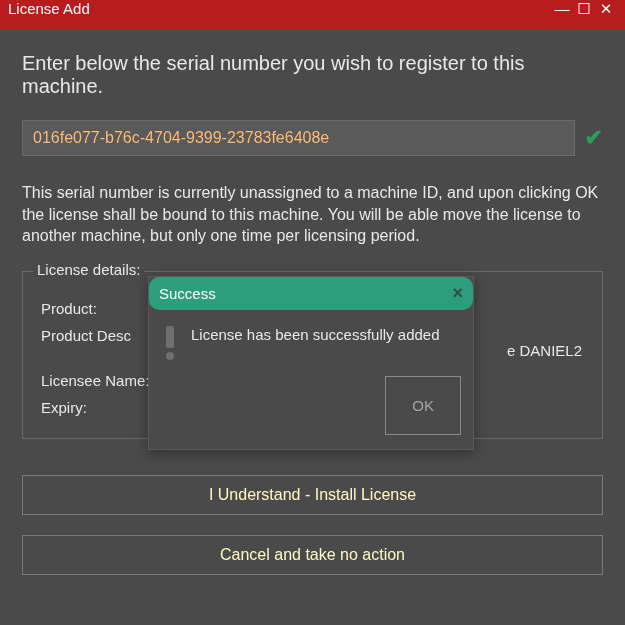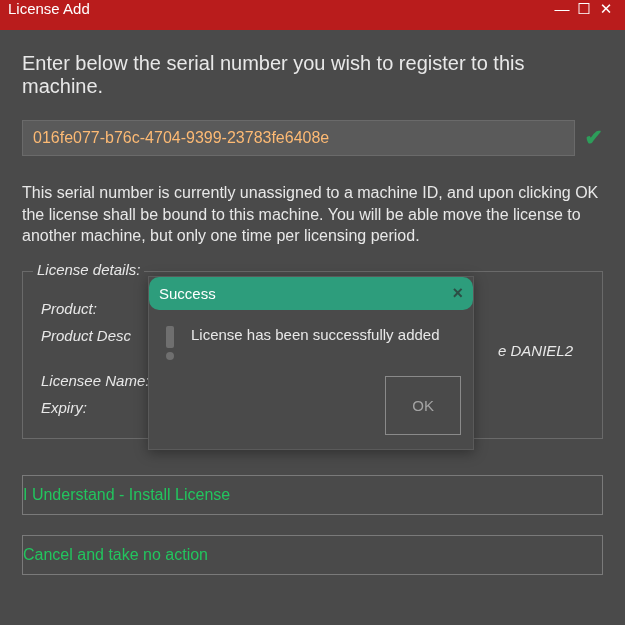--- a/index.html
+++ b/index.html
@@ -49,46 +49,45 @@
     color: #2d9d5a;
     font-size: 22px;
     font-weight: bold;
   }
   .explain { font-size: 16px; line-height: 1.35; margin-bottom: 24px; }
   .fieldset {
     border: 1px solid #6a6a6a;
     padding: 18px 18px 22px 18px;
     position: relative;
     margin-bottom: 36px;
-    font-style: italic;
   }
   .fieldset .legend {
     position: absolute;
     top: -11px;
     left: 10px;
     background: #4a4a4a;
     padding: 0 4px;
     font-size: 15px;
   }
   .detail-row { display: flex; margin-top: 10px; font-size: 15px; }
   .detail-row:first-of-type { margin-top: 10px; }
   .detail-label { width: 170px; }
   .detail-trail {
     position: absolute;
-    right: 29px;
+    right: 20px;
     top: 70px;
     font-size: 15px;
   }
   .big-btn {
     display: block;
     width: 100%;
     background: #4a4a4a;
     border: 1px solid #7a7a7a;
-    color: #22c55e;
-    text-align: left;
+    color: #fef9c3;
+    text-align: center;
     padding: 10px 0;
     font-size: 16px;
     margin-bottom: 20px;
     cursor: default;
   }
   
   .modal {
     position: absolute;
     left: 148px;
     top: 246px;

